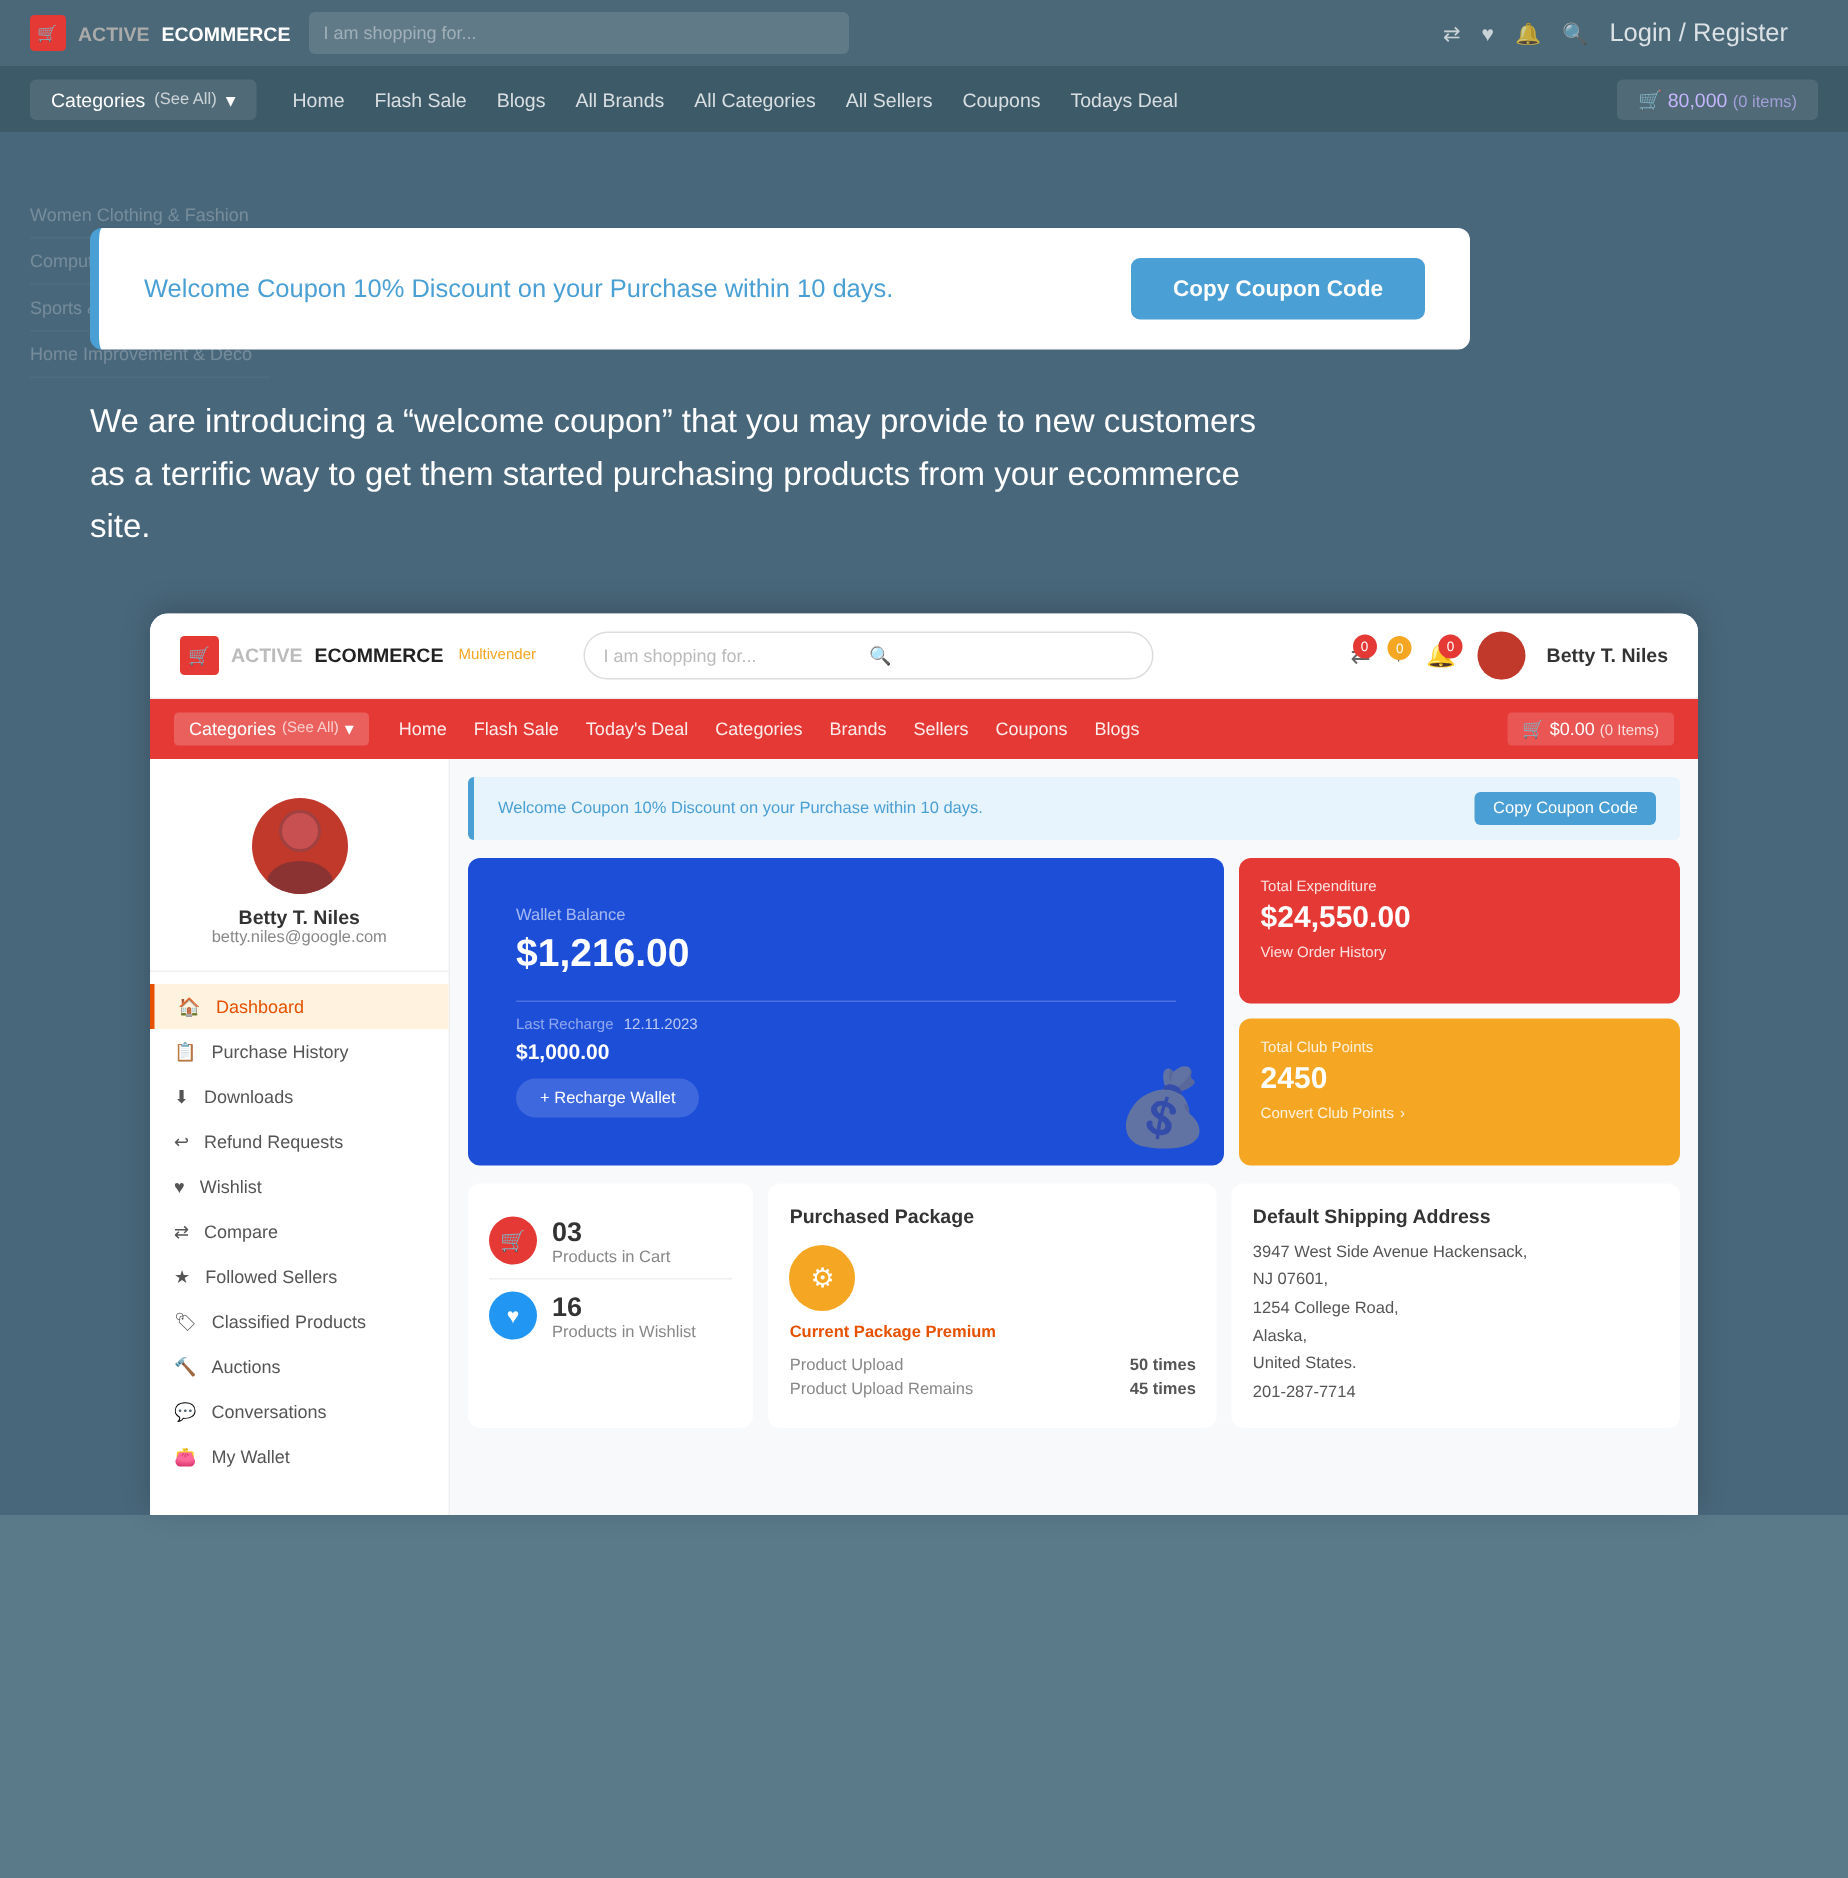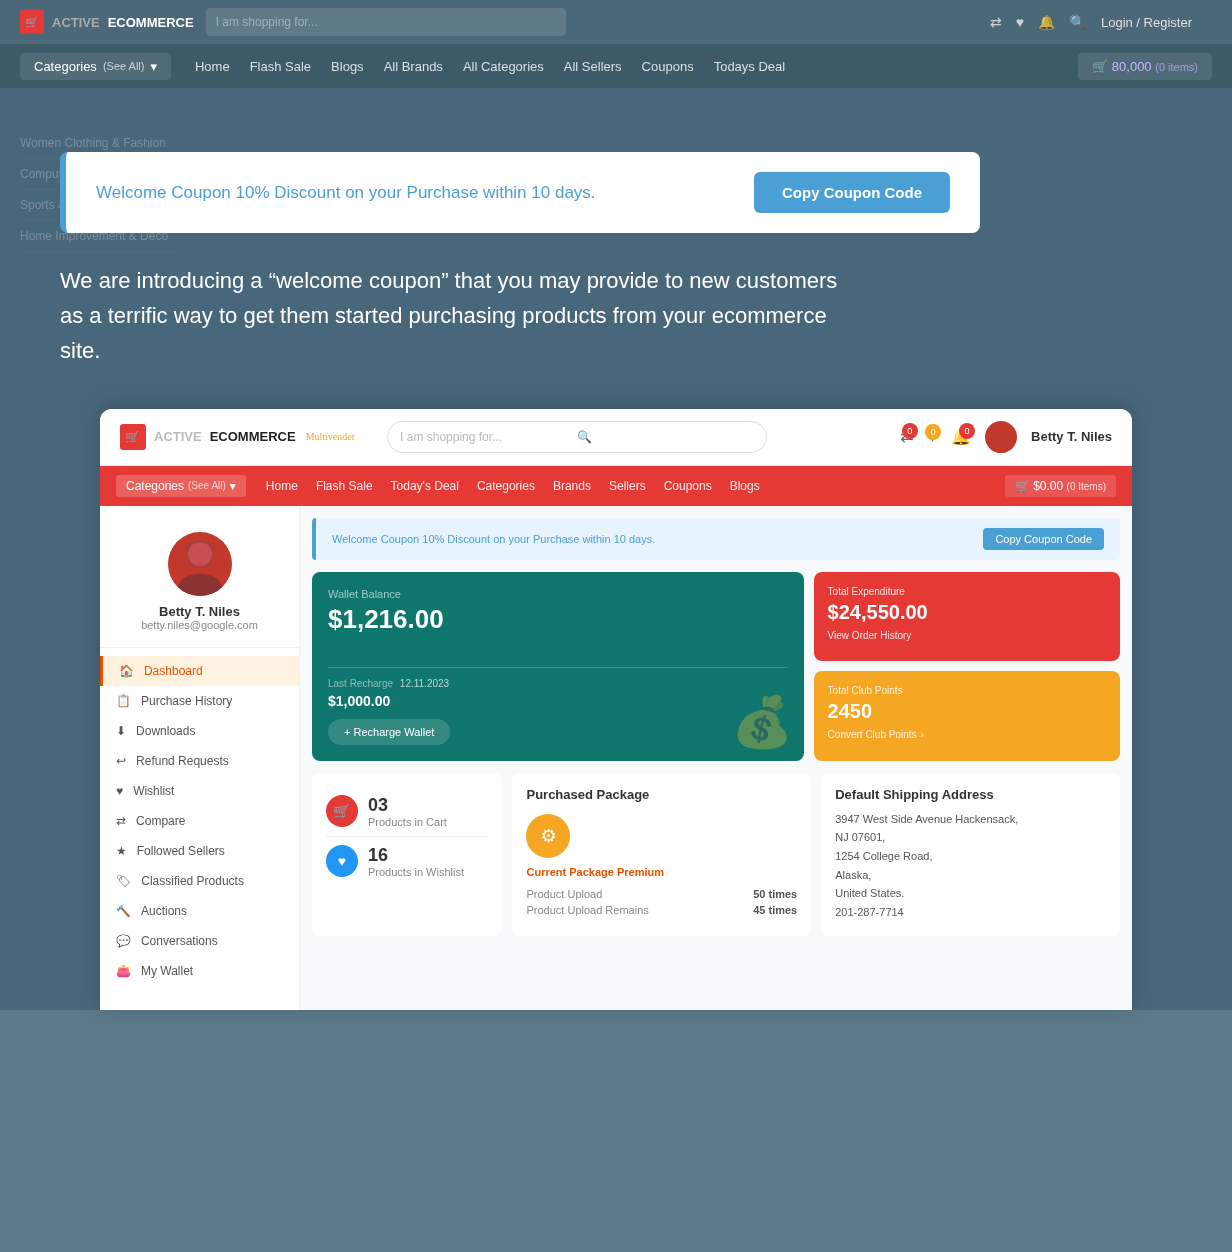--- a/index.html
+++ b/index.html
@@ -273,31 +273,31 @@
       border-radius: 4px;
       font-size: 11px;
       cursor: pointer;
     }
 
     
     .db-stats-row { display: flex; gap: 10px; margin-bottom: 12px; }
 
     
     .wallet-card {
-      background: #0f766e;
+      background: #1d4ed8;
       border-radius: 8px;
-      padding: 16px;
+      padding: 32px;
       color: white;
       flex: 1.2;
       min-height: 160px;
       position: relative;
       overflow: hidden;
     }
     .wallet-card .wc-label { font-size: 11px; color: rgba(255,255,255,0.6); margin-bottom: 4px; }
-    .wallet-card .wc-amount { font-size: 26px; font-weight: 700; margin-bottom: 32px; }
+    .wallet-card .wc-amount { font-size: 26px; font-weight: 700; margin-bottom: 16px; }
     .wallet-card .wc-divider { border: none; border-top: 1px solid rgba(255,255,255,0.2); margin: 10px 0; }
     .wallet-card .wc-recharge-amount { font-size: 13px; font-weight: 600; margin-top: 2px; }
     .wallet-card .wc-btn {
       background: rgba(255,255,255,0.15);
       color: white;
       border: none;
       padding: 7px 16px;
       border-radius: 20px;
       font-size: 11px;
       margin-top: 10px;
@@ -387,21 +387,21 @@
     <span class="logo-ecommerce" style="color:white;font-size:13px;font-weight:bold;">ECOMMERCE</span>
   </div>
   <div class="top-nav search-bar" style="flex:1;max-width:360px;background:rgba(255,255,255,0.12);border-radius:4px;height:28px;display:flex;align-items:center;padding:0 10px;">
     <span style="color:rgba(255,255,255,0.4);font-size:12px;">I am shopping for...</span>
   </div>
   <div class="top-nav nav-actions" style="margin-left:auto;display:flex;align-items:center;gap:14px;">
     <span style="color:rgba(255,255,255,0.7);font-size:14px;cursor:pointer;">⇄</span>
     <span style="color:rgba(255,255,255,0.7);font-size:14px;cursor:pointer;">♥</span>
     <span style="color:rgba(255,255,255,0.7);font-size:14px;cursor:pointer;">🔔</span>
     <span style="color:rgba(255,255,255,0.7);font-size:14px;cursor:pointer;">🔍</span>
-    <span style="color:rgba(255,255,255,0.8);font-size:13px;cursor:pointer;">Login / Register</span>
+    <span style="color:rgba(255,255,255,0.8);font-size:17px;cursor:pointer;">Login / Register</span>
   </div>
 </div>
 
 <div class="cat-nav">
   <div class="cat-dropdown">
     <span>Categories</span>
     <span style="font-size:11px;opacity:0.7;">(See All)</span>
     <span>▾</span>
   </div>
   <div class="nav-links">
@@ -436,21 +436,21 @@
 
   <p class="hero-desc">We are introducing a “welcome coupon” that you may provide to new customers as a terrific way to get them started purchasing products from your ecommerce site.</p>
 
   <div class="dashboard-preview">
 
     <div class="db-topbar">
       <div class="db-logo">
         <div style="width:26px;height:26px;background:#e53935;border-radius:3px;display:flex;align-items:center;justify-content:center;color:white;font-size:12px;">🛒</div>
         <span style="color:#bbb;font-size:13px;font-weight:bold;">ACTIVE</span>
         <span style="color:#222;font-size:13px;font-weight:bold;">ECOMMERCE</span>
-        <span style="color:#f5a623;font-size:10px;margin-left:2px;font-family:Liberation Serif, serif;">Multivender</span>
+        <span style="color:#f5a623;font-size:10px;margin-left:2px;">Multivender</span>
       </div>
       <div class="db-search">
         <span>I am shopping for...</span>
         <span style="color:#bbb;">🔍</span>
       </div>
       <div class="db-actions">
         <span style="color:#666;cursor:pointer;position:relative;">
           ⇄ <span class="badge-red" style="position:absolute;top:-4px;right:-4px;">0</span>
         </span>
         <span style="color:#666;cursor:pointer;position:relative;">

